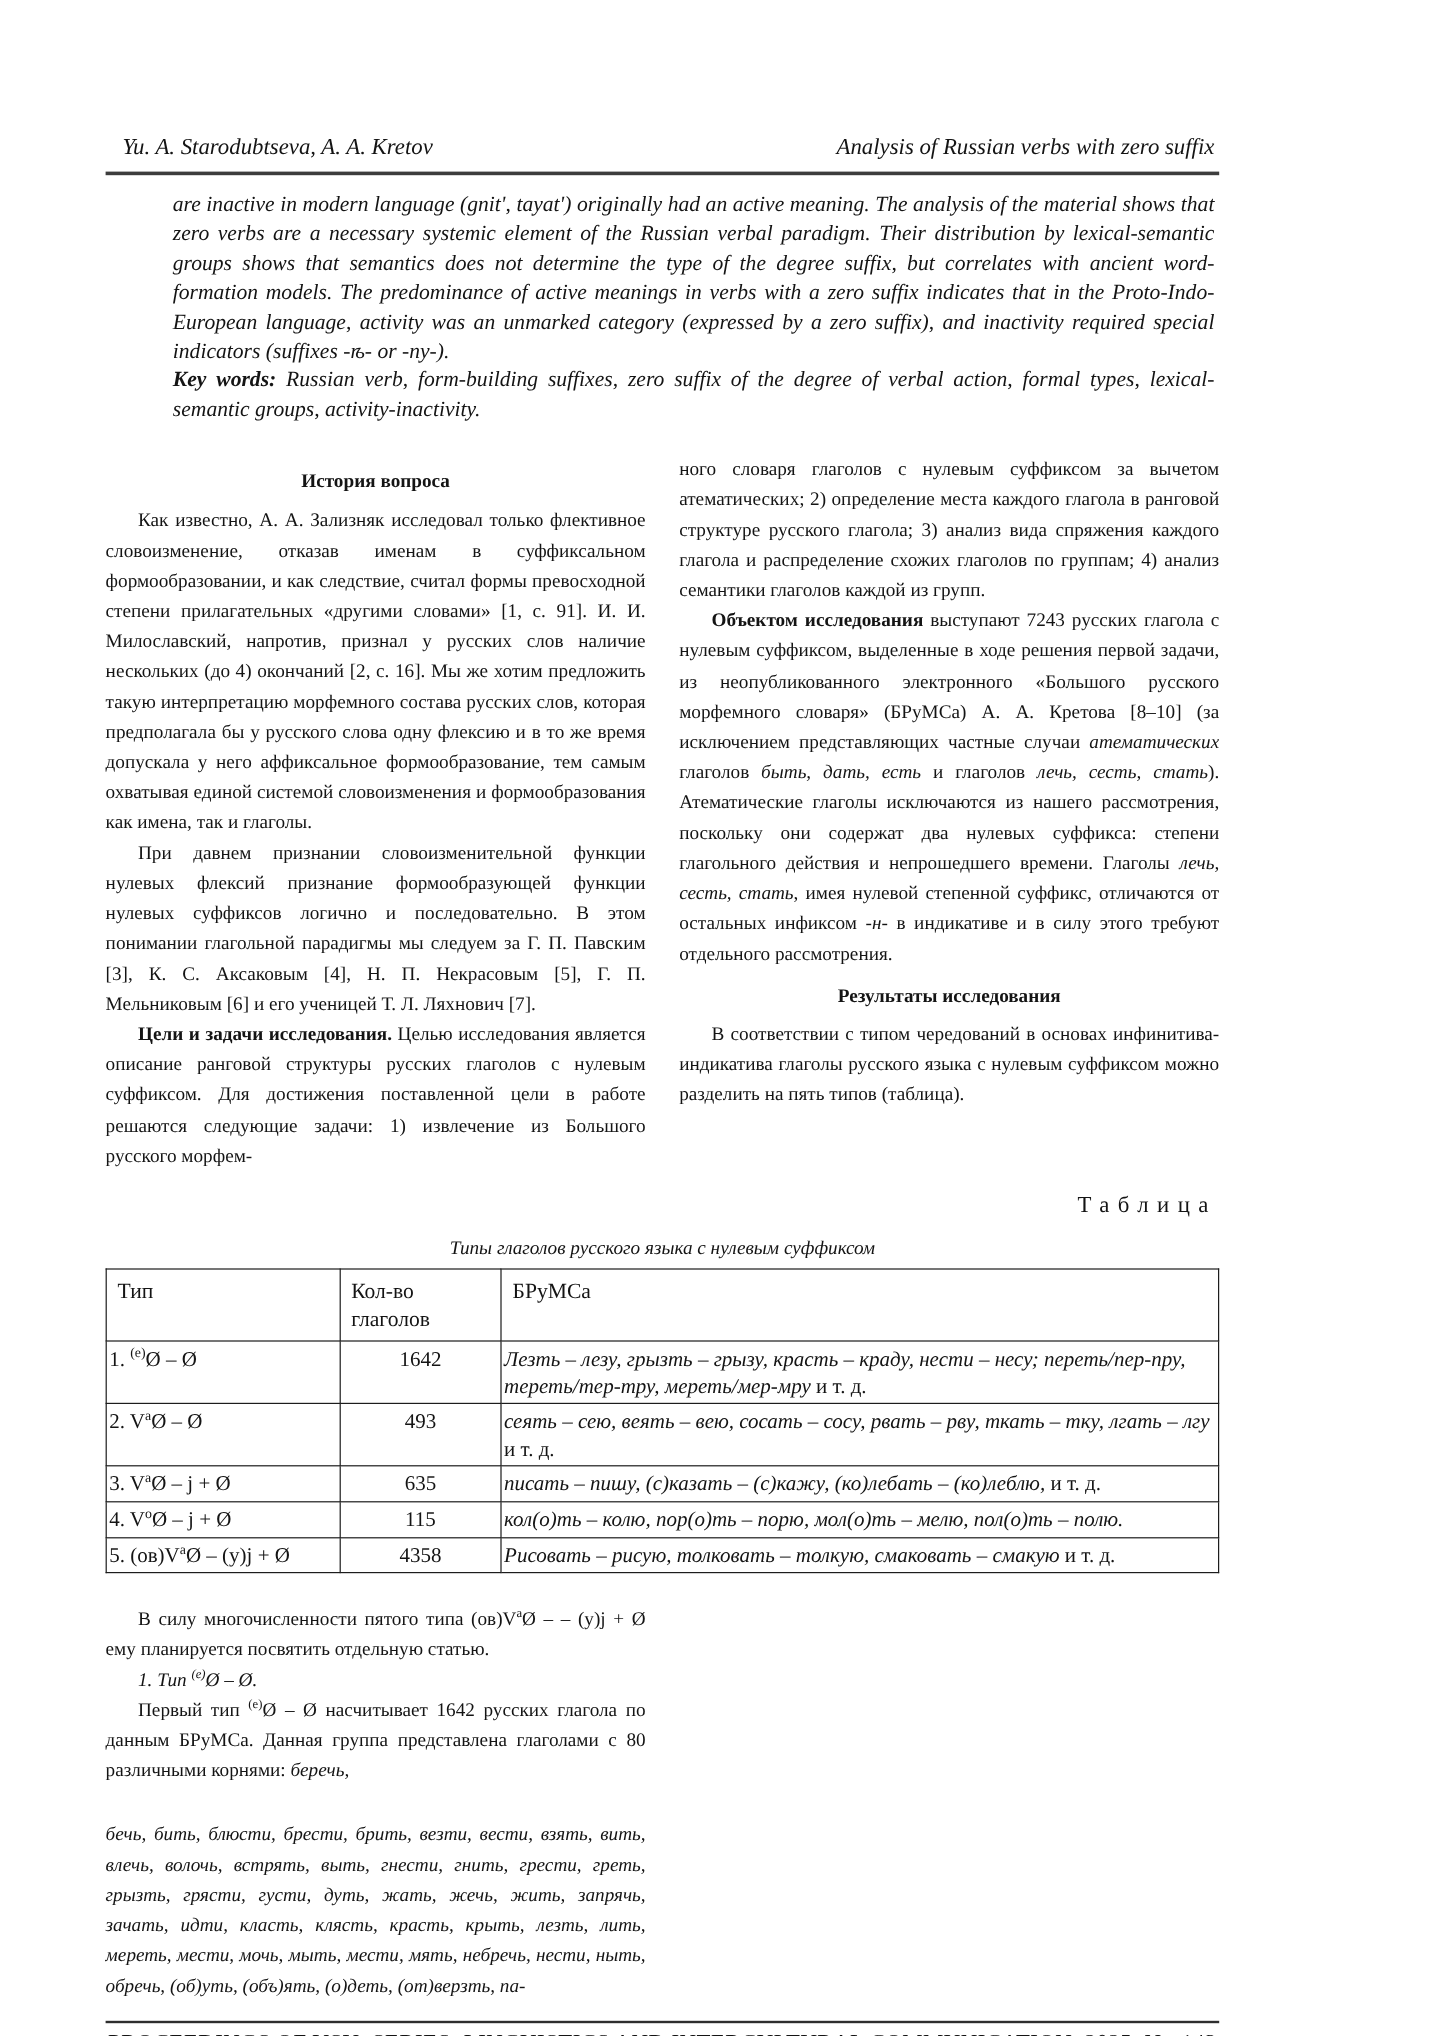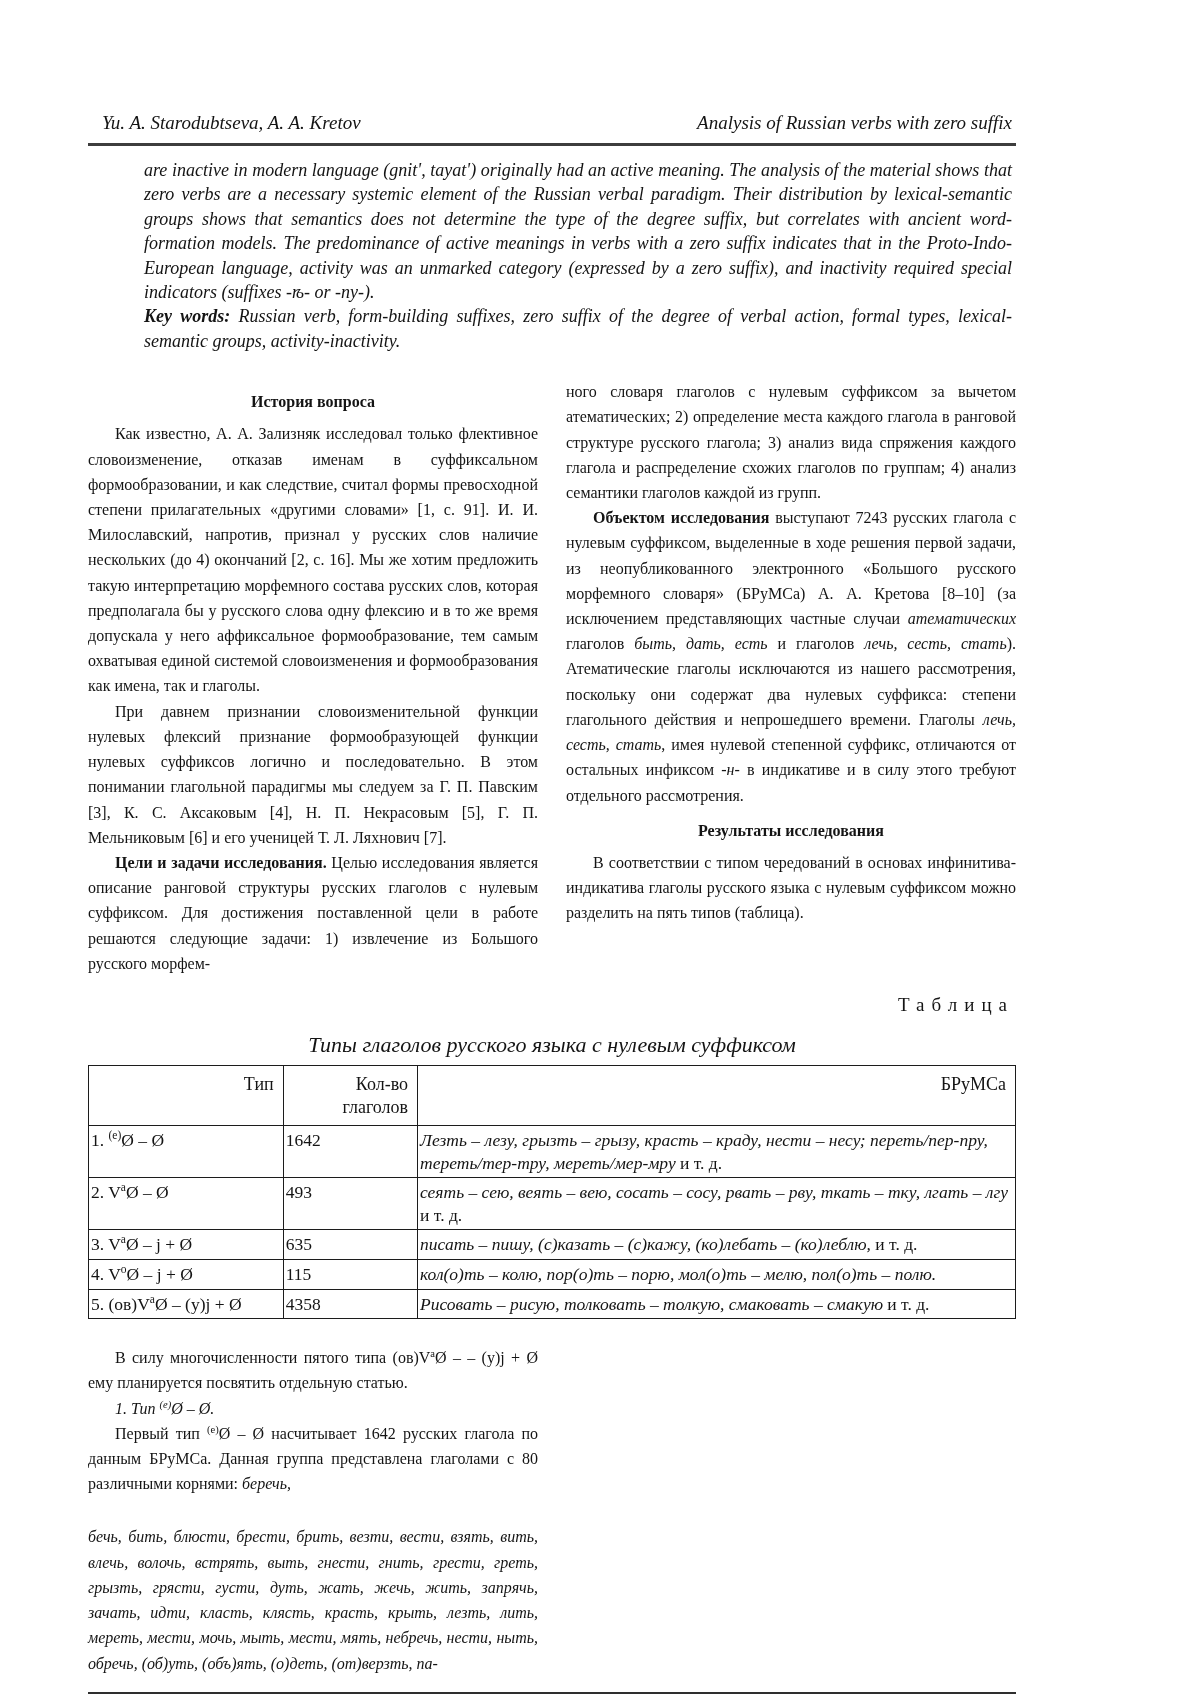--- a/index.html
+++ b/index.html
@@ -25,26 +25,26 @@
   .sec-heading{text-align:center;font-weight:bold;margin:10px 0 7px 0;text-indent:0;}
   .para{text-indent:27px;margin:0;}
   .para.noindent{text-indent:0;}
 
   .i{font-style:italic;}
   .b{font-weight:bold;}
   .sup{vertical-align:super;font-size:66%;line-height:0;}
 
   
   .table-label{text-align:right;letter-spacing:7px;font-size:19px;margin:18px 2px 0 0;}
-  .table-caption{text-align:center;font-style:italic;font-size:22px;margin:16px 0 7px 0;}
+  .table-caption{text-align:center;font-style:italic;font-size:16px;margin:16px 0 7px 0;}
   table.types{width:100%;border-collapse:collapse;font-size:17.5px;line-height:22.6px;}
   table.types th,table.types td{border:1.7px solid #1c1c1c;padding:3px 2px;vertical-align:top;}
-  table.types th{font-weight:normal;text-align:right;padding:7px 9px;font-size:18px;}
+  table.types th{font-weight:normal;text-align:left;padding:7px 9px;font-size:18px;}
   td.c-type{white-space:nowrap;}
-  td.c-count{}
+  td.c-count{text-align:center;}
 
   
   .cols.bottom{margin-top:26px;flex-direction:column;}
 
   
   .footer-rule{height:2.5px;background:#2e2e2e;margin-top:16px;}
   .pagefoot{display:flex;justify-content:space-between;font-size:19px;letter-spacing:0.4px;margin-top:6px;padding:0 2px;}
 </style>
 </head>
 <body>

